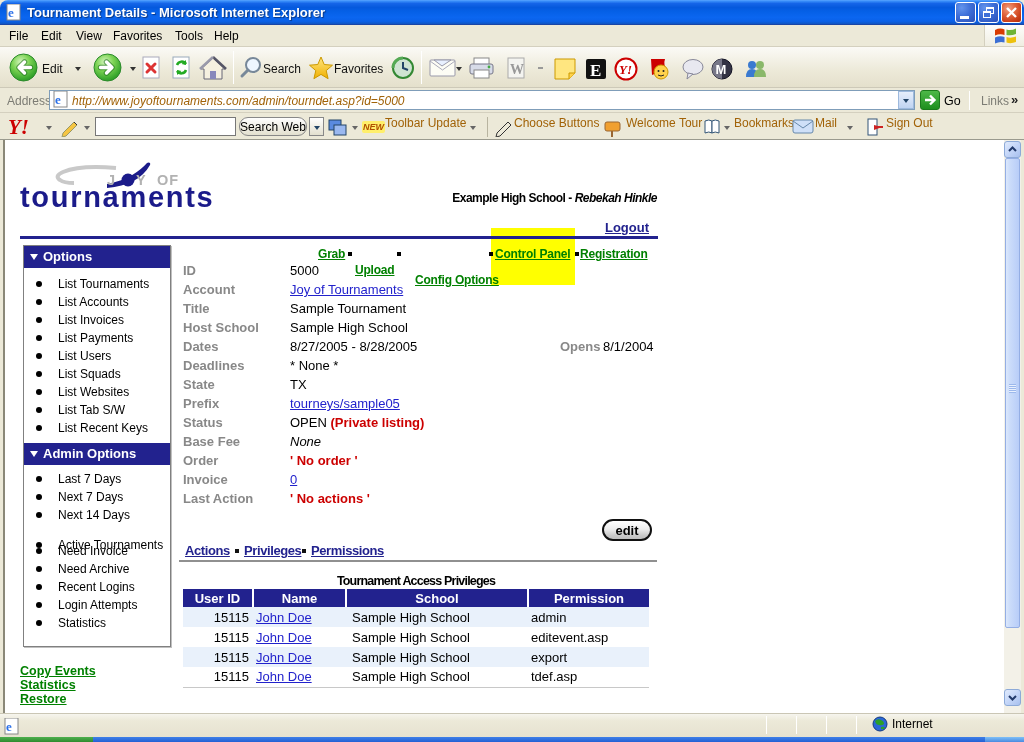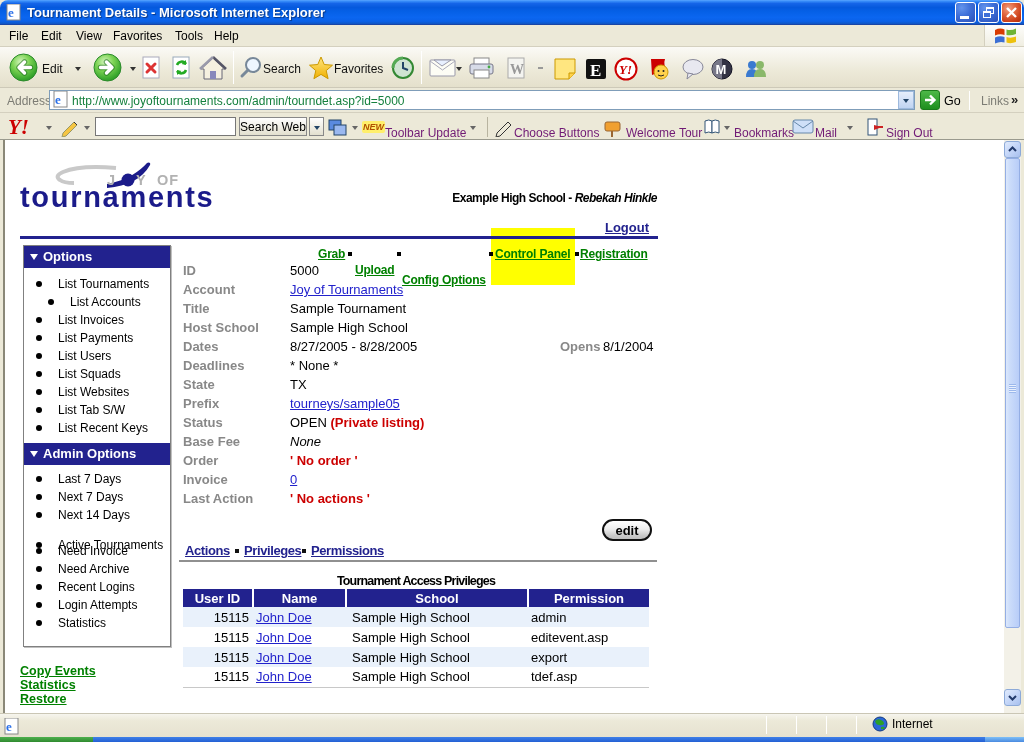--- a/index.html
+++ b/index.html
@@ -25,32 +25,32 @@
 
 #toolbar { left:0; top:47px; width:1024px; height:41px; background:linear-gradient(180deg,#fbfaf6 0%,#ece9d8 60%, #e4e0cc 100%); border-bottom:1px solid #cdc9b8;}
 .tsep { top:51px; width:1px; height:33px; background:#c8c4b0; border-right:1px solid #fff;}
 .tlabel { font-size:12px; color:#111; top:62px; position:absolute;}
 .dd { width:0; height:0; border-left:3.5px solid transparent; border-right:3.5px solid transparent; border-top:4px solid #333; }
 
 
 #addrbar { left:0; top:88px; width:1024px; height:25px; background:#ece9d8; border-bottom:1px solid #d4d0bf; }
 #addrlabel { left:7px; top:94px; font-size:12px; color:#7c7c74;}
 #addrinput { left:49px; top:90px; width:866px; height:20px; background:#fff; border:1px solid #7f9db9; }
-#addrtext { left:72px; top:94px; font-size:12px; color:#15803d;}
+#addrtext { left:72px; top:94px; font-size:12px; color:#a16207;font-style:italic;}
 #addrdrop { left:898px; top:91px; width:16px; height:18px; background:linear-gradient(180deg,#e6eefb,#c0d4f2); border:1px solid #9db9dd;}
 #gobox { left:920px; top:90px; width:20px; height:20px; border-radius:3px; background:linear-gradient(180deg,#4db848,#1e8f1e); border:1px solid #1b7a1b;}
 #gotext { left:944px; top:94px; font-size:12.5px; color:#000;}
 #linkstext { left:981px; top:94px; font-size:12px; color:#7c7c74;}
 #chev { left:1011px; top:92px; font-size:13px; font-weight:bold; color:#222;}
 
 
 #ybar { left:0; top:113px; width:1024px; height:27px; background:#ece9d8; border-bottom:1px solid #9a9a8e; }
-.ytext { font-size:12px; color:#701a75; top:126px; }
+.ytext { font-size:12px; color:#a16207; top:116px; }
 #ysearch { left:95px; top:117px; width:141px; height:19px; background:#fff; border:1px solid #777; }
-#ysearchbtn { left:239px; top:117px; width:68px; height:19px; background:linear-gradient(180deg,#fefefe,#e3e0cf); border:1px solid #888; border-radius:0; font-size:12px; text-align:center; padding-top:2px;}
+#ysearchbtn { left:239px; top:117px; width:68px; height:19px; background:linear-gradient(180deg,#fefefe,#e3e0cf); border:1px solid #888; border-radius:9px; font-size:12px; text-align:center; padding-top:2px;}
 #ysearchdd { left:309px; top:117px; width:15px; height:19px; background:linear-gradient(180deg,#fefefe,#e3e0cf); border:1px solid #888; }
 .newbadge { background:#ffef6b; color:#b05000; font-size:9px; font-weight:bold; padding:1px 1px; border-radius:2px; font-style:italic; letter-spacing:0;}
 
 
 #content { left:5px; top:140px; width:999px; height:573px; background:#fff; }
 
 #logo-tournaments { left:20px; top:181px; font-size:29px; font-weight:bold; color:#1b1b8a; letter-spacing:1.7px; }
 #hdr-title { left:357px; top:169px; width:300px; text-align:right; font-size:18px; letter-spacing:-1.05px; font-weight:bold; color:#22228e;}
 #hdr-sub { left:357px; top:191px; width:300px; text-align:right; font-size:12px; letter-spacing:-0.5px; font-weight:bold; color:#000;}
 #logout { left:449px; top:218px; width:200px; text-align:right; }
@@ -413,21 +413,21 @@
   <div class="abs" id="logo-tournaments">tournaments</div>
 
   <div class="abs" id="hdr-sub">Example High School - <i>Rebekah Hinkle</i></div>
   <div class="abs" id="logout"><a class="navy" href="#" style="font-size:13px;">Logout</a></div>
   <div class="abs" id="yellowbox"></div>
   <div class="abs" id="navyline"></div>
   <a class="abs green nv" style="left:318px;" href="#">Grab</a>
   <div class="abs nvb" style="left:348px;"></div>
   <a class="abs green nv" style="left:355px;margin-top:16px;" href="#">Upload</a>
   <div class="abs nvb" style="left:397px;"></div>
-  <a class="abs green nv" style="left:402px;margin-top:26px;" href="#">Config Options</a>
+  <a class="abs green nv" style="left:415px;margin-top:26px;" href="#">Config Options</a>
   <div class="abs nvb" style="left:489px;"></div>
   <a class="abs green nv" style="left:495px;" href="#">Control Panel</a>
   <div class="abs nvb" style="left:575px;"></div>
   <a class="abs green nv" style="left:580px;" href="#">Registration</a>
 
   <div class="glabel" style="top:263px;">ID</div>
     <div class="gval" style="top:263px;">5000</div>
   <div class="glabel" style="top:282px;">Account</div>
     <div class="gval" style="top:282px;"><a class="blue" href="#">Joy of Tournaments</a></div>
   <div class="glabel" style="top:301px;">Title</div>
@@ -494,21 +494,21 @@
           <td class="c2"><a class="blue" href="#">John Doe</a></td>
           <td class="c3">Sample High School</td>
           <td class="c4">tdef.asp</td>
         </tr>
   </tbody>
     </table>
 
   <div class="abs" id="sidebar"></div>
   <div class="sbhdr" style="top:246px; left:24px;"><span class="arr"></span>Options</div>
   <div class="sbitem" style="top:277px; left:36px;"><span>List Tournaments</span></div>
-  <div class="sbitem" style="top:295px; left:48px;"><span>List Accounts</span></div>
+  <div class="sbitem" style="top:295px; left:36px;"><span>List Accounts</span></div>
   <div class="sbitem" style="top:313px; left:36px;"><span>List Invoices</span></div>
   <div class="sbitem" style="top:331px; left:36px;"><span>List Payments</span></div>
   <div class="sbitem" style="top:349px; left:36px;"><span>List Users</span></div>
   <div class="sbitem" style="top:367px; left:36px;"><span>List Squads</span></div>
   <div class="sbitem" style="top:385px; left:36px;"><span>List Websites</span></div>
   <div class="sbitem" style="top:403px; left:36px;"><span>List Tab S/W</span></div>
   <div class="sbitem" style="top:421px; left:36px;"><span>List Recent Keys</span></div>
   <div class="sbhdr" style="top:443px; left:24px;"><span class="arr"></span>Admin Options</div>
   <div class="sbitem" style="top:472px; left:36px;"><span>Last 7 Days</span></div>
   <div class="sbitem" style="top:490px; left:36px;"><span>Next 7 Days</span></div>

